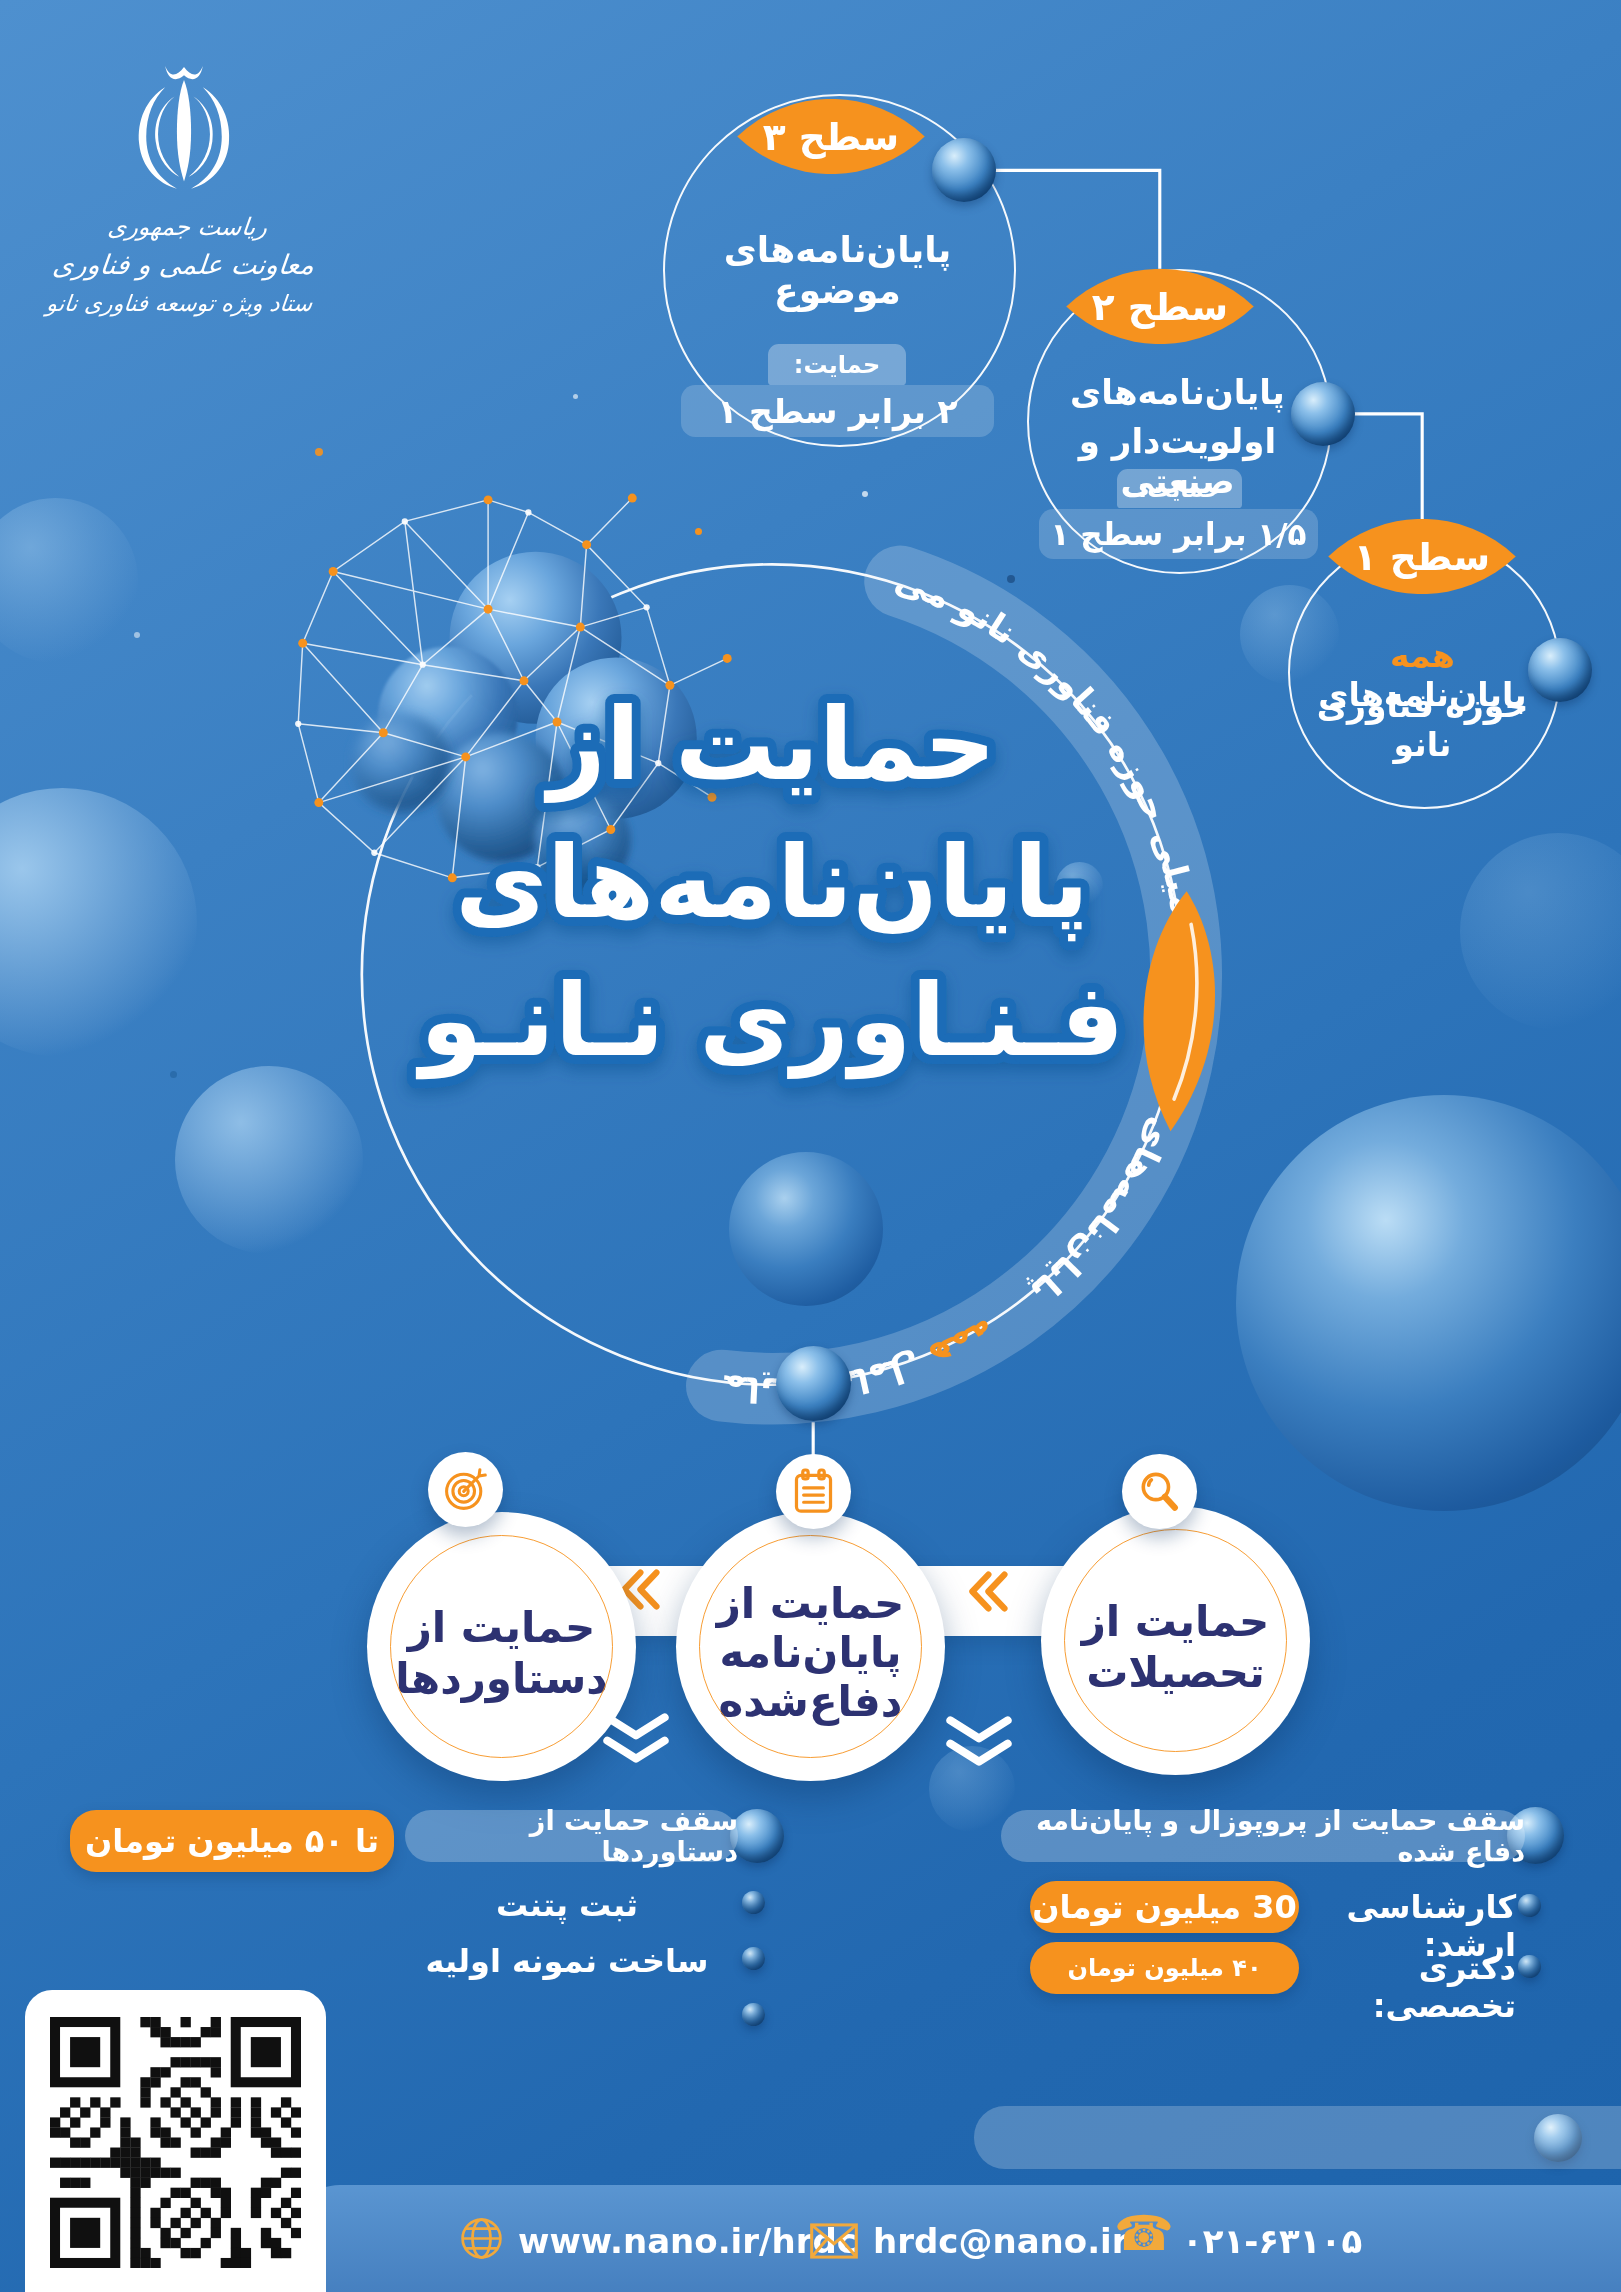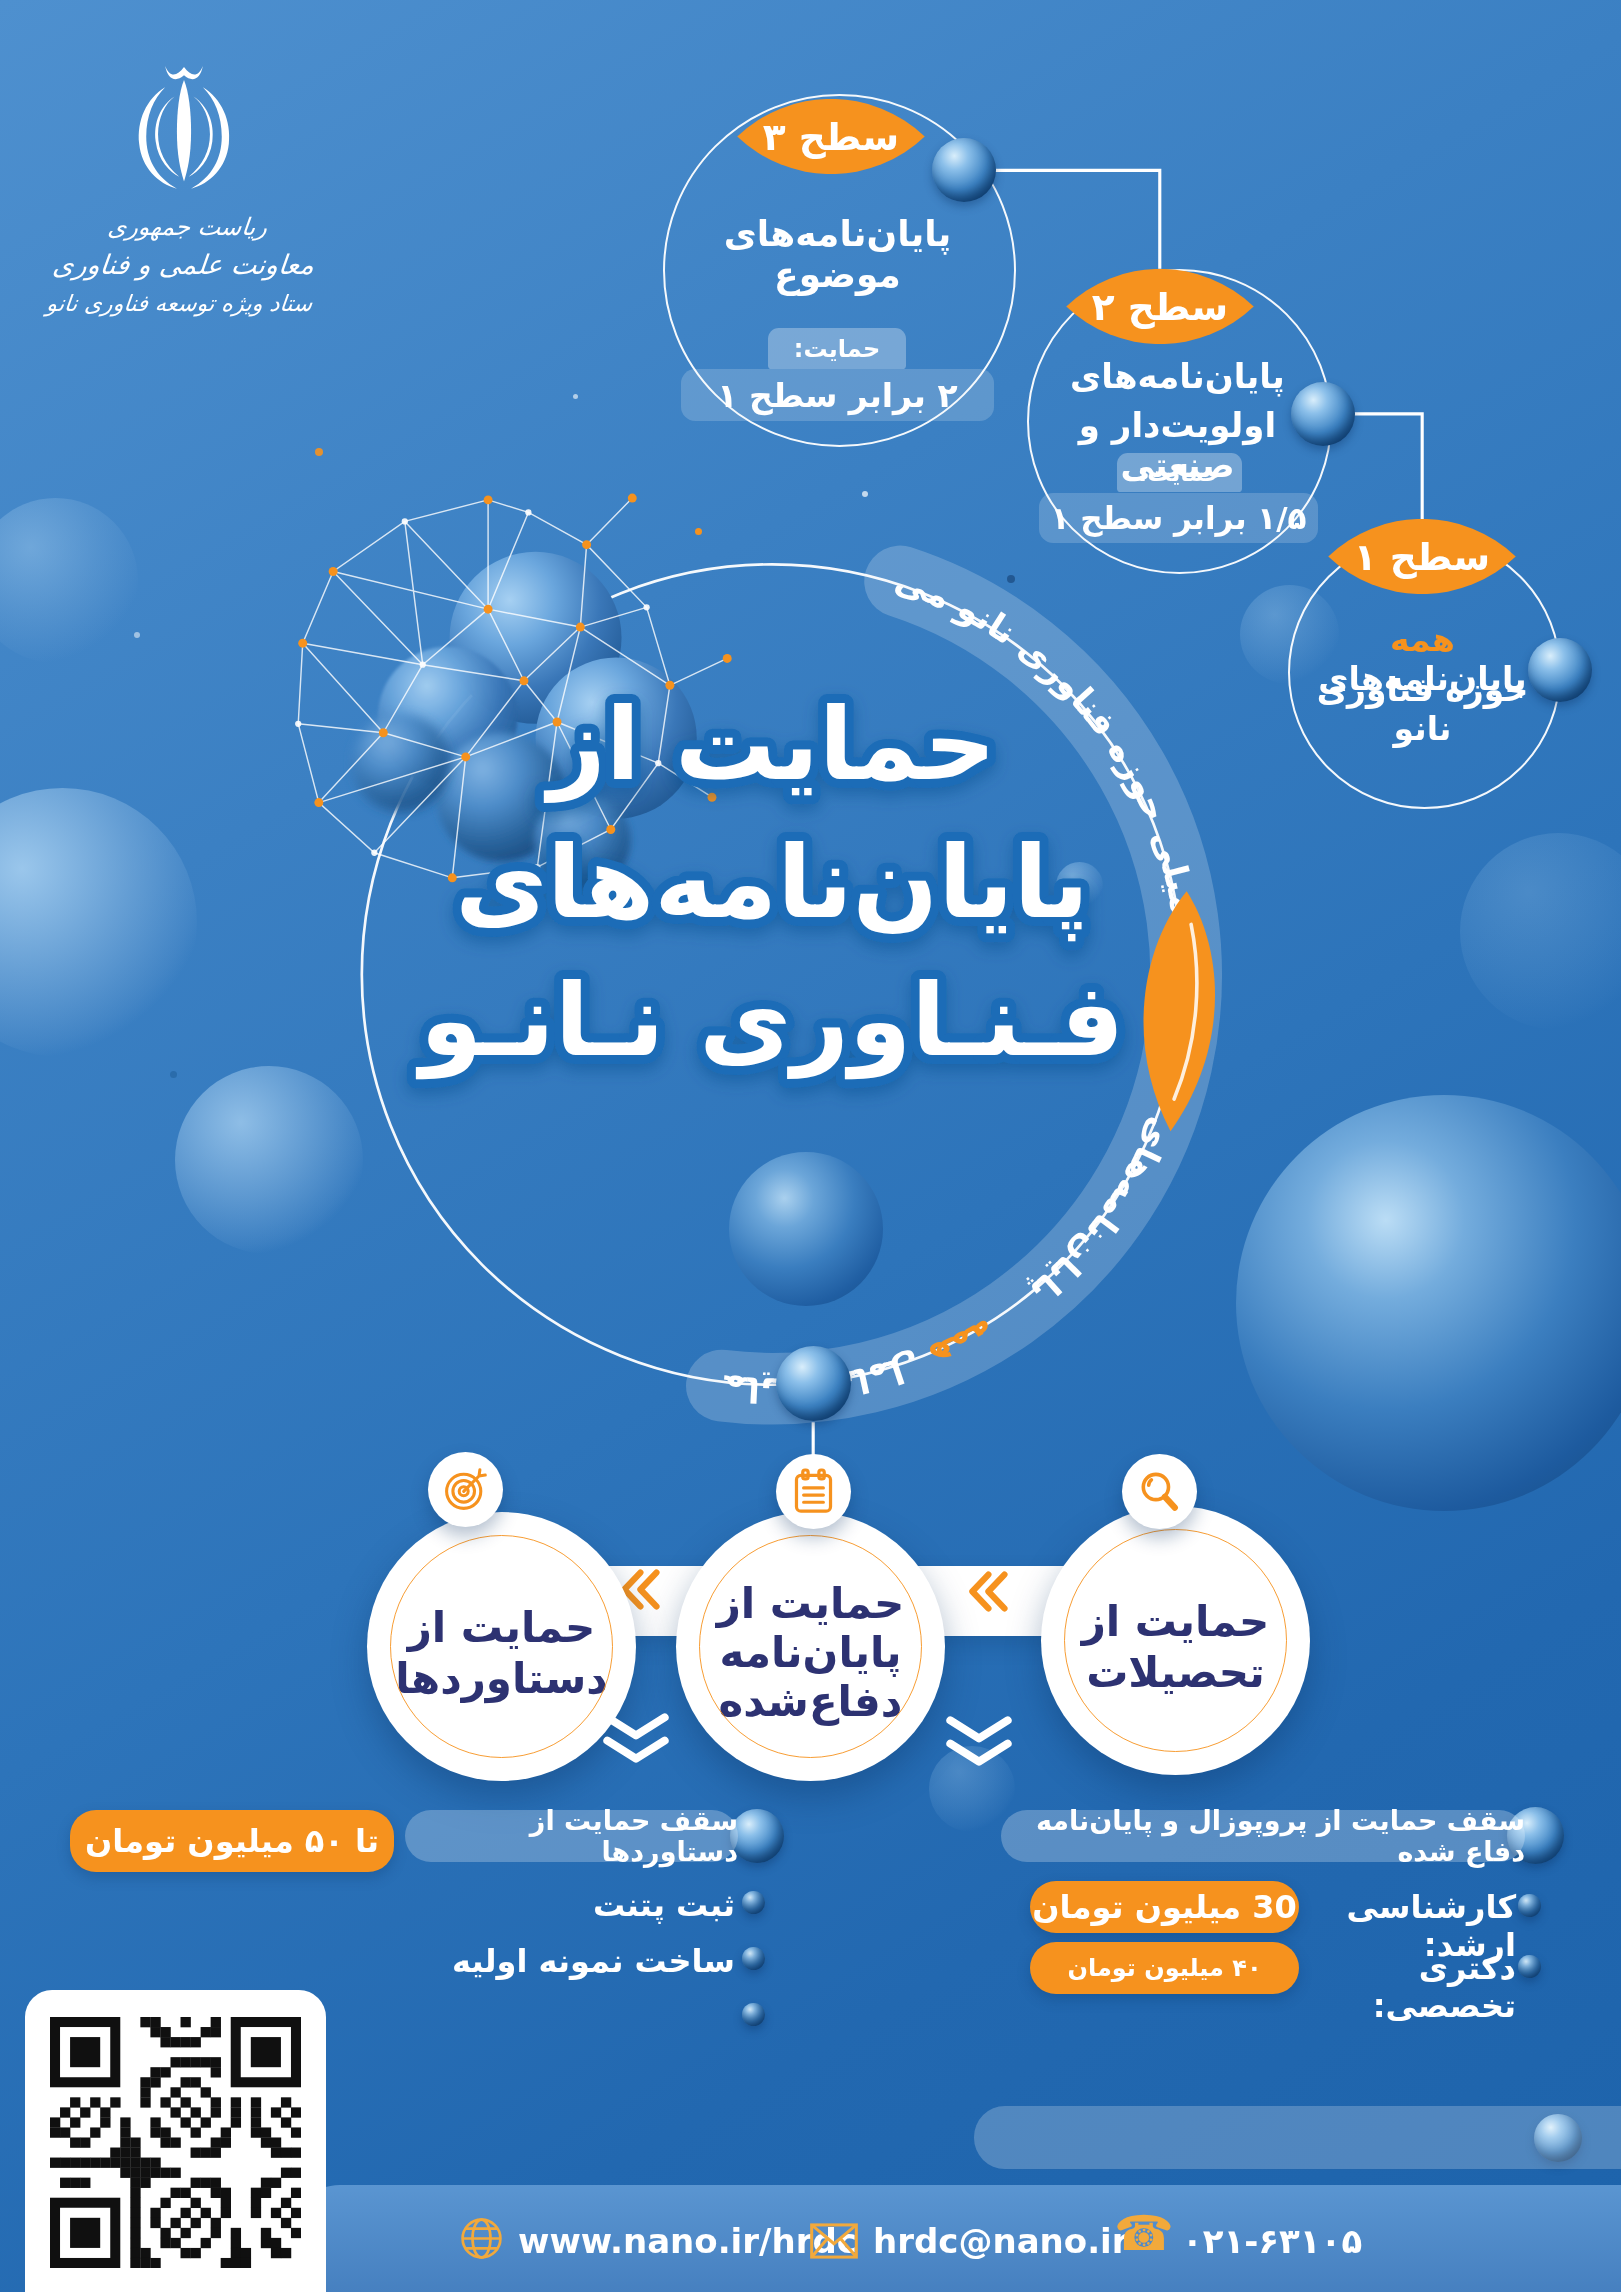--- a/index.html
+++ b/index.html
@@ -1,20 +1,20 @@
 <!DOCTYPE html>
 <html lang="fa" style="font-size:14.3px"><head>
 <meta charset="utf-8">
 <style>
   html,body{margin:0;padding:0;background:#15508f;}
   .poster{position:relative;width:1621px;height:2293px;overflow:hidden;
     font-family:"DejaVu Sans",sans-serif;
     background:linear-gradient(150deg,#4e90cf 0%,#3b80c3 30%,#2d74ba 55%,#2268b0 78%,#1d63ab 100%);}
   .abs{position:absolute;}
-  .fa{direction:rtl;text-align:center;color:#fff;}
+  .fa{direction:rtl;text-align:center;color:#fff;margin-top:16px;}
   .ltr{direction:ltr;}
   .bubble{position:absolute;border-radius:50%;
     background:radial-gradient(circle at 35% 30%, rgba(170,210,242,.95) 0%, rgba(120,172,220,.75) 42%, rgba(100,155,210,.25) 68%, rgba(100,155,210,0) 74%);}
   .glass{position:absolute;border-radius:50%;
     background:radial-gradient(circle at 36% 30%, #bfe0f7 0%, #76aede 20%, #3c7fc0 48%, #1d5a9e 75%, #134778 100%);}
   .marble{position:absolute;border-radius:50%;
     background:radial-gradient(circle at 35% 28%, #d9eefb 0%, #8cc0ea 22%, #3c82c2 55%, #1b568f 80%, #123f73 100%);
     box-shadow:inset -3.6px -6.3px 10.7px rgba(0,30,70,.45), 0 4.5px 9px rgba(8,45,95,.35);}
   .dot{position:absolute;border-radius:50%;}
   .ringcircle{position:absolute;border:2.7px solid rgba(255,255,255,.95);border-radius:50%;background:transparent;}
@@ -29,21 +29,21 @@
   .pillar::before{content:"";position:absolute;inset:23px;border:1.8px solid rgba(246,146,30,.9);border-radius:50%;}
   .pillar .ptxt{direction:rtl;text-align:center;color:#2D3272;font-weight:bold;font-size:42px;line-height:51px;margin-top:12.5px;}
   .pbadge{position:absolute;width:75px;height:75px;border-radius:50%;background:#fff;
     box-shadow:0 9px 18px rgba(8,48,96,.3);display:flex;align-items:center;justify-content:center;}
   .connectorband{position:absolute;height:70px;background:#fff;border-radius:35px;box-shadow:0 9px 19.7px rgba(8,48,96,.22);}
   .hband{position:absolute;background:rgba(255,255,255,.25);border-radius:26px;
     display:flex;align-items:center;justify-content:center;color:#fff;font-weight:bold;direction:rtl;}
   .obadge{position:absolute;background:#F6921E;border-radius:26px;display:flex;align-items:center;justify-content:center;
     color:#fff;font-weight:bold;direction:rtl;box-shadow:0 5.4px 12.5px rgba(8,48,96,.25);}
   .rowlabel{position:absolute;direction:rtl;text-align:right;color:#fff;font-weight:bold;font-size:32px;}
-  .itemlabel{position:absolute;direction:rtl;text-align:right;color:#fff;font-weight:bold;font-size:32px;}
+  .itemlabel{position:absolute;direction:rtl;text-align:center;color:#fff;font-weight:bold;font-size:32px;}
   .contactband{position:absolute;background:rgba(255,255,255,.22);border-radius:31px 0 0 31px;}
   .footerbar{position:absolute;background:linear-gradient(180deg,#5a95d1,#4680c0);border-radius:49px 0 0 0;}
   .ftxt{position:absolute;color:#fff;font-weight:bold;font-size:34px;}
   .qrpatch{position:absolute;background:#fff;border-radius:27px 27px 0 0;}
   .calligraphy{font-style:italic;transform:skewX(-6deg);color:#fff;text-align:center;direction:rtl;}
   svg.layer{position:absolute;left:0;top:0;}
   svg text{font-family:"DejaVu Sans",sans-serif;}
 </style>
 </head>
 <body>

